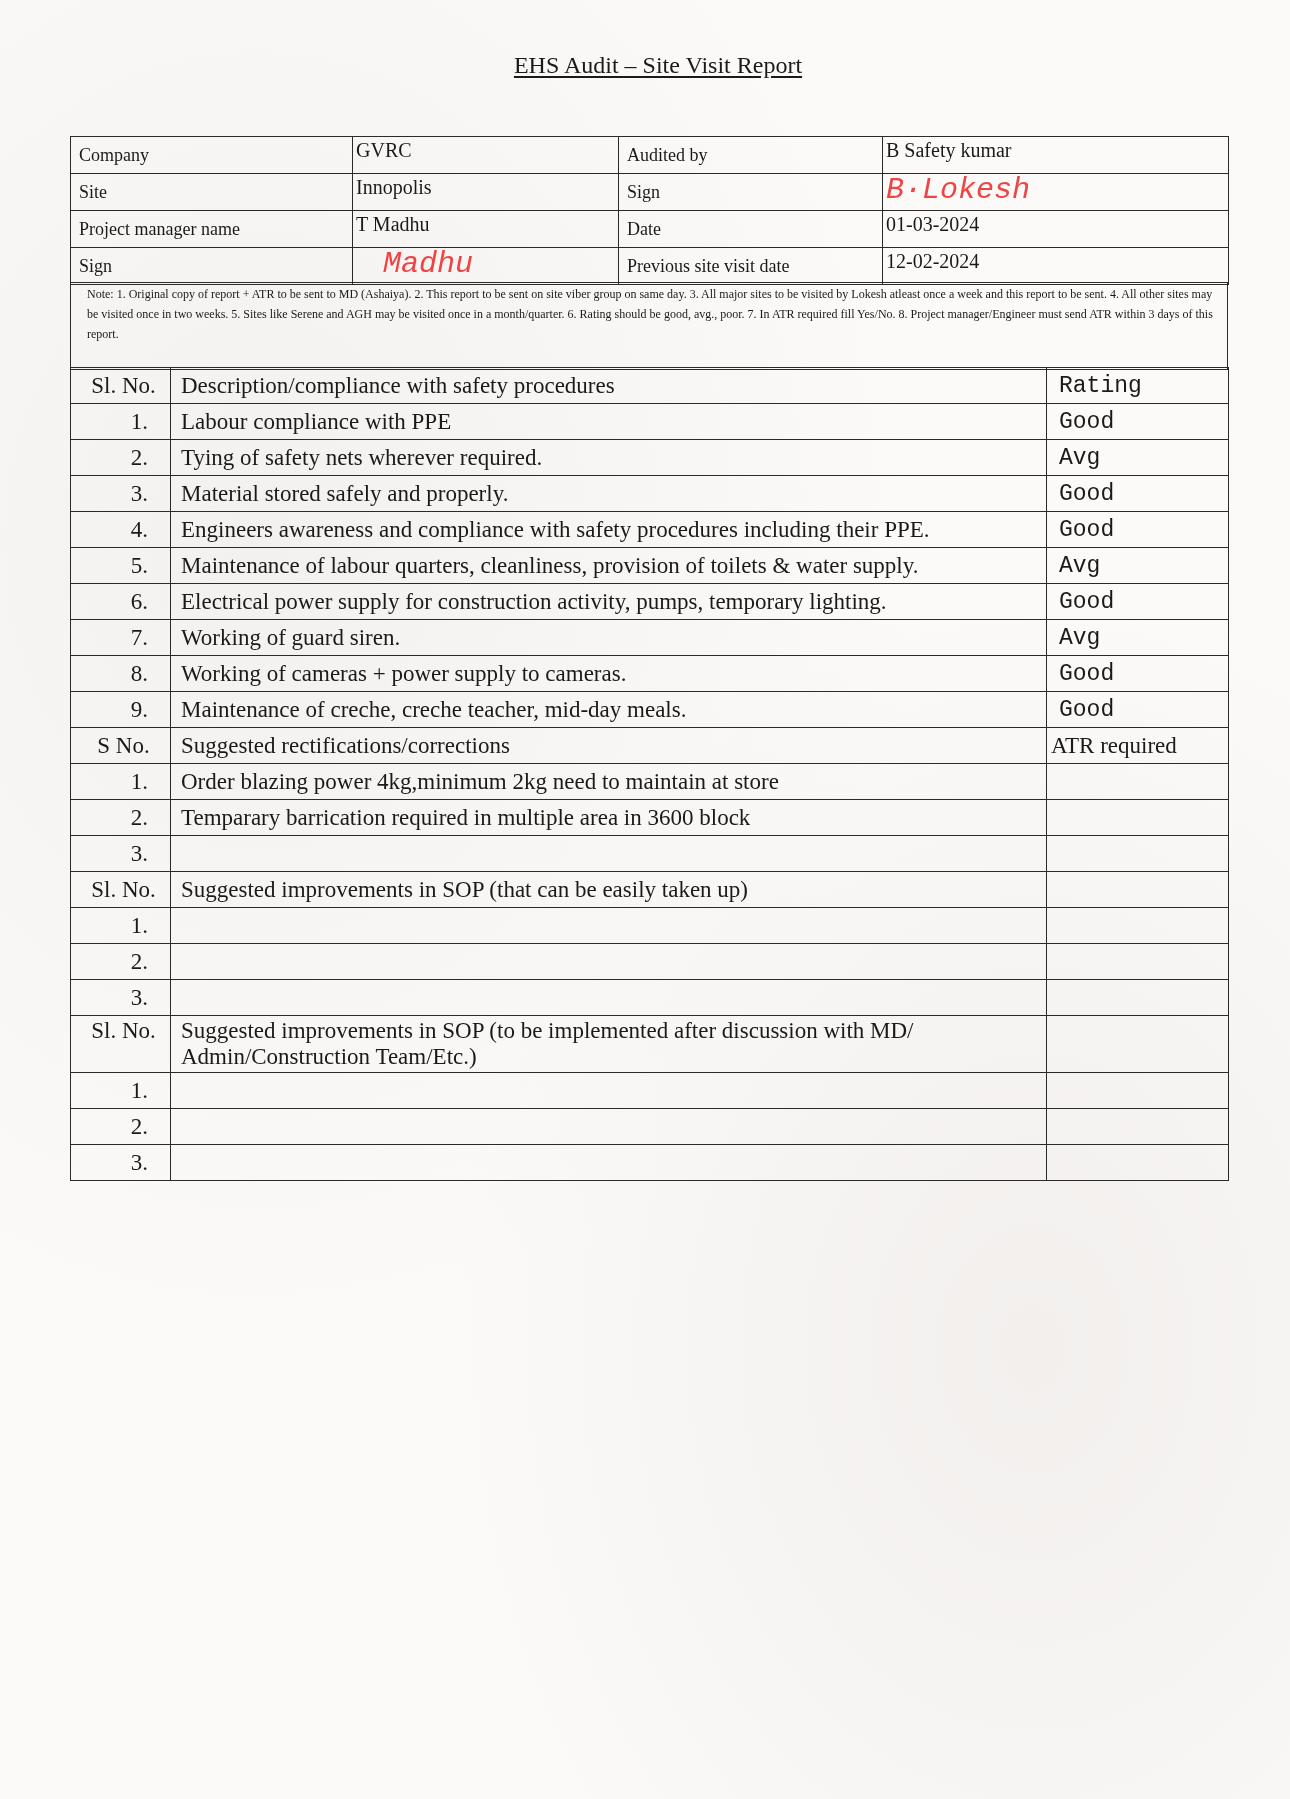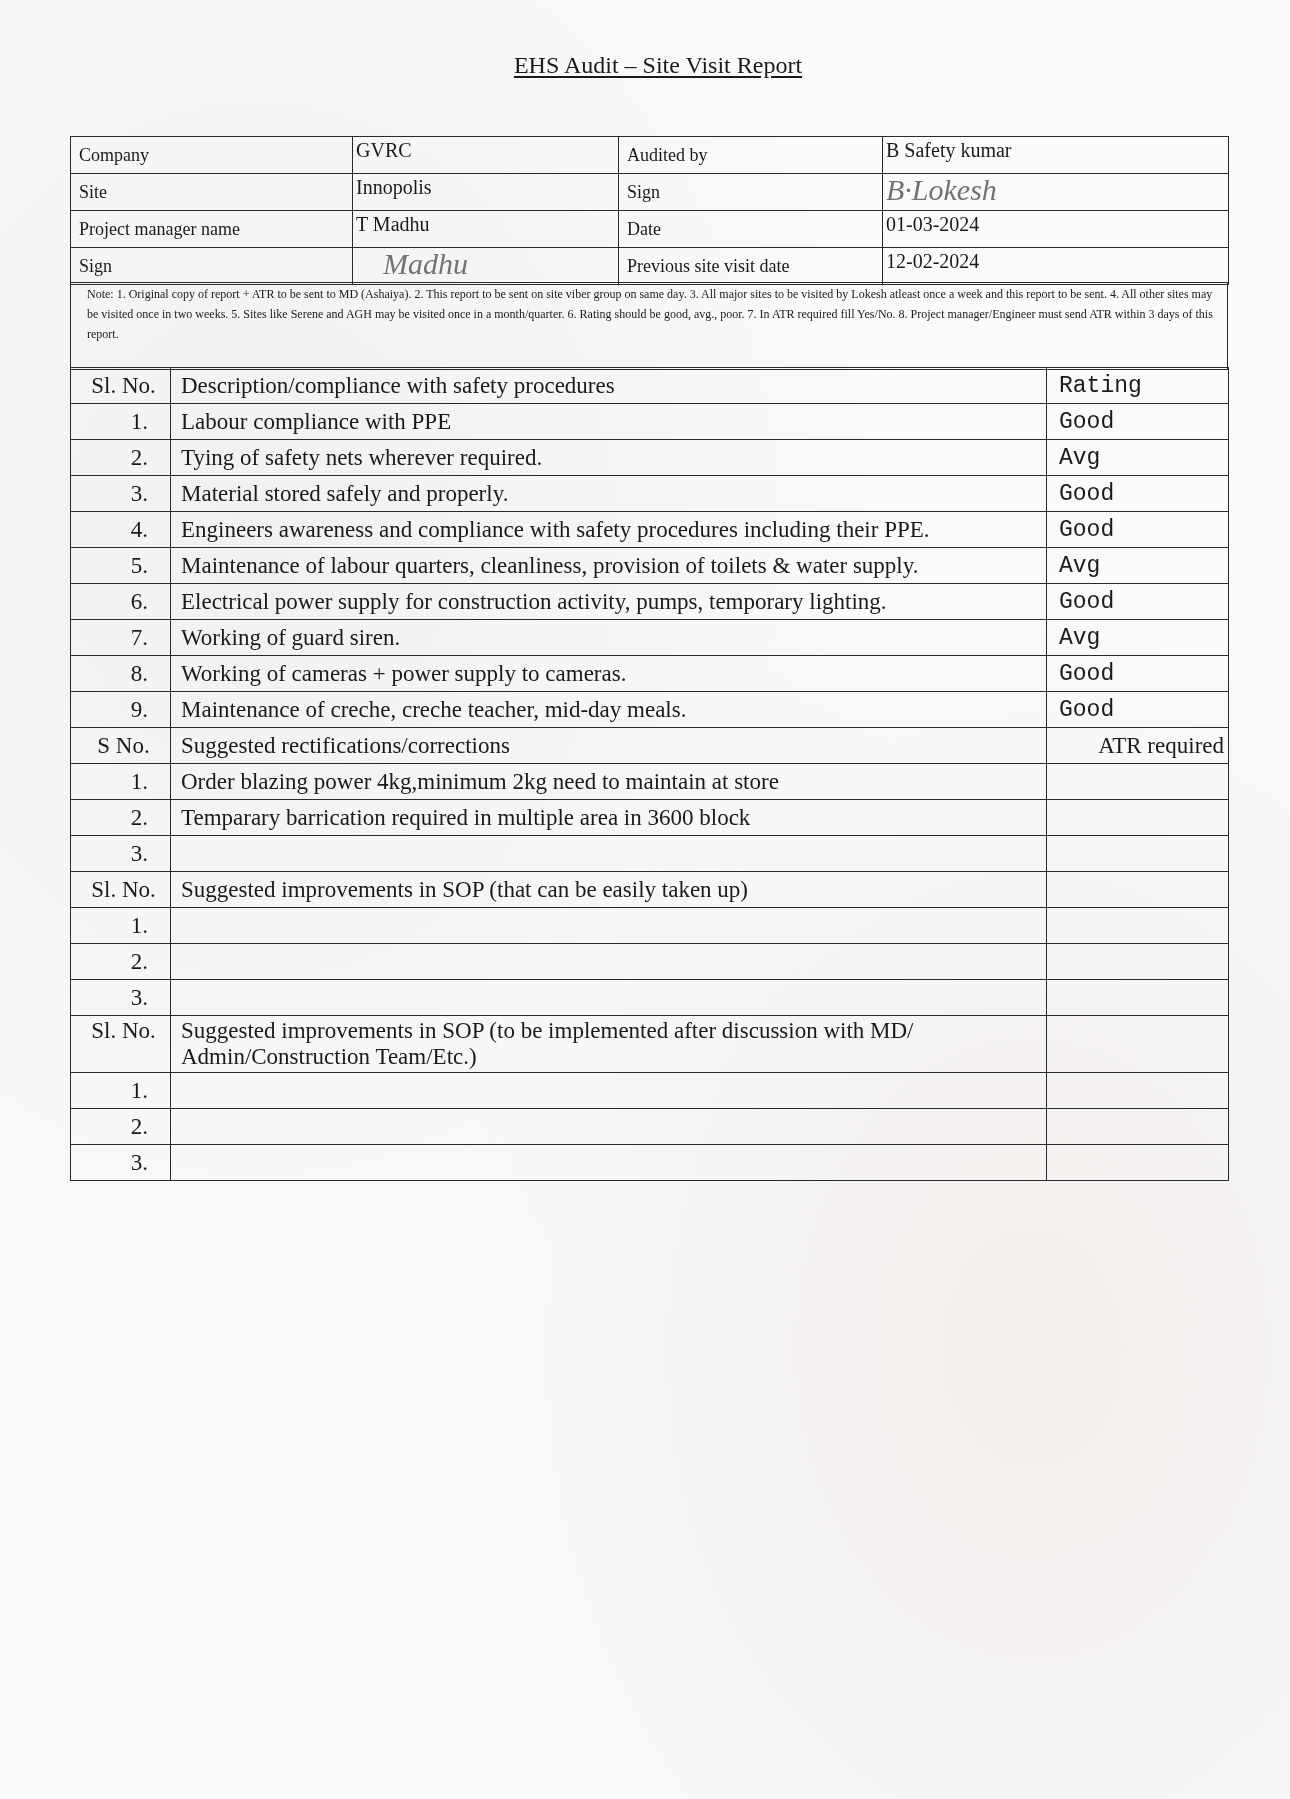--- a/index.html
+++ b/index.html
@@ -16,29 +16,29 @@
   .title {
     position: absolute; left: 0; width: 1316px; top: 52px;
     text-align: center; font-size: 24px; text-decoration: underline;
     text-underline-offset: 3px;
   }
   table { border-collapse: collapse; position: absolute; left: 70px; width: 1158px; table-layout: fixed; }
   td { border: 1.5px solid #2a2a2a; padding: 0 8px; vertical-align: middle; }
   #header-table { top: 136px; }
   #header-table td { height: 34px; font-size: 18px; }
   #header-table td.val { font-size: 20px; padding-left: 3px; vertical-align: top; padding-top: 2px; }
-  .sig { font-family: Liberation Serif, serif; font-style: italic; font-size: 30px; color: #737373; line-height: 28px; }
+  .sig { font-family: Liberation Mono, monospace; font-style: italic; font-size: 30px; color: #ef4444; line-height: 28px; }
   #note-table { top: 282px; }
   #note-table td { font-size: 12px; line-height: 20px; padding: 1px 14px 0 16px; height: 85px; vertical-align: top; }
   #main-table { top: 367px; }
   #main-table td { font-size: 23px; height: 35px; padding: 0 10px; }
   #main-table td.no { text-align: right; padding-right: 22px; }
   #main-table td.no.hdr { text-align: center; padding-right: 4px; margin-top: 16px; }
   #main-table td.rate { padding-left: 12px; font-family: Liberation Mono, monospace; }
-  #main-table td.atr { text-align: right; padding: 0 4px; }
+  #main-table td.atr { text-align: left; padding: 0 4px; }
   #main-table tr.tall td { height: 54px; line-height: 26px; vertical-align: top; padding-top: 2px; }
 </style>
 </head>
 <body>
 
 <div class="title">EHS Audit – Site Visit Report</div>
 
 <table id="header-table">
   <colgroup>
       <col style="width:282px">

